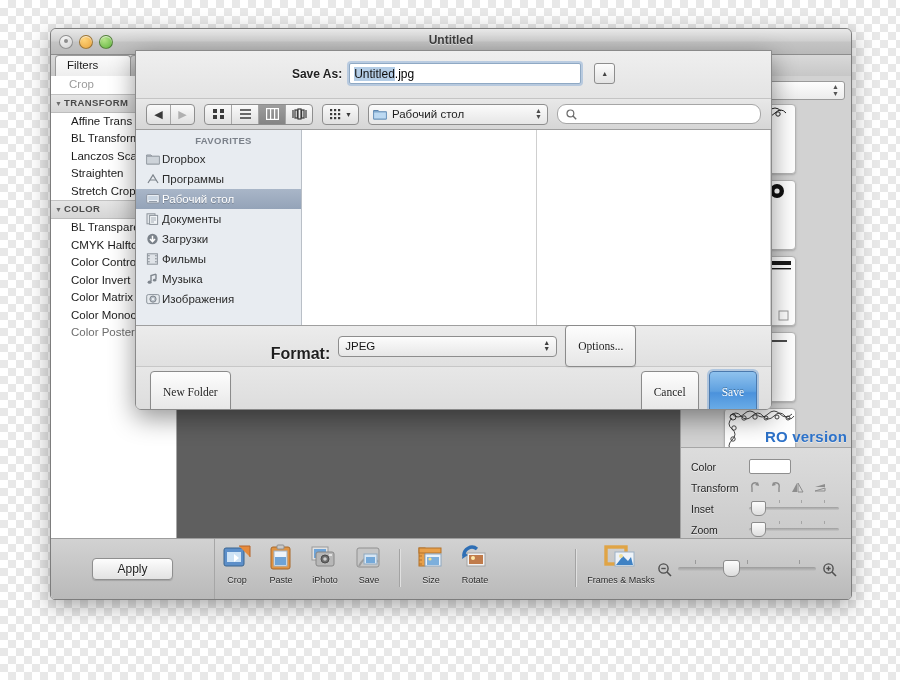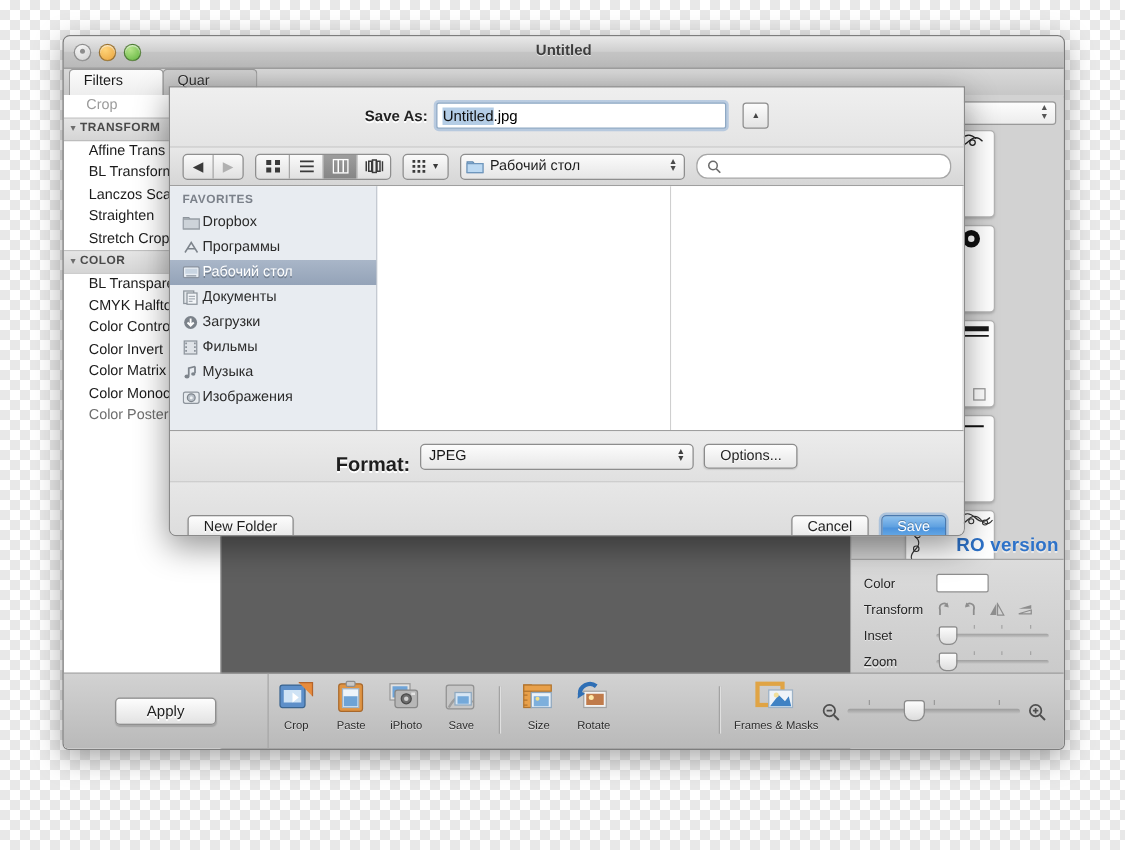--- a/index.html
+++ b/index.html
@@ -139,21 +139,21 @@
     letter-spacing:.2px;text-shadow:0 1px 0 rgba(255,255,255,.5);}
   .playbtn{position:absolute;left:68px;top:372px;width:26px;height:26px;border-radius:50%;
     background:rgba(150,150,150,.55);}
   .playbtn:after{content:"";position:absolute;left:10px;top:7px;border-left:8px solid rgba(255,255,255,.8);
     border-top:6px solid transparent;border-bottom:6px solid transparent;}
   .ghostrow{position:absolute;left:6px;top:402px;width:150px;height:22px;opacity:.25;
     background:repeating-linear-gradient(90deg,#9a9a9a 0 3px,transparent 3px 7px);}
 
   
   #sheet{
-    position:absolute;left:135px;top:69px;width:635px;height:358px;
+    position:absolute;left:135px;top:50px;width:635px;height:358px;
     background:linear-gradient(to bottom,#ededed,#e2e2e2);
     border:1px solid #8a8a8a;border-radius:0 0 6px 6px;
     box-shadow:0 8px 26px rgba(0,0,0,.42);
     overflow:hidden;
   }
   .sheet-top{height:47px;position:relative;
     background:linear-gradient(to bottom,#efefef,#e4e4e4);}
   .saveas-row{position:absolute;left:0;right:0;top:12px;display:flex;align-items:center;justify-content:center;}
   .saveas-label{font-size:12px;color:#222;margin-right:7px;font-weight:bold;text-shadow:0 1px 0 #fff;}
   .nm-field{
@@ -191,40 +191,40 @@
   .pathpop .arrows{position:absolute;right:5px;top:3px;font-size:7px;line-height:6px;color:#4a4a4a;}
   .srch{
     flex:1;height:18px;border:1px solid #a6a6a6;border-radius:9px;background:#fff;
     display:flex;align-items:center;padding:0 8px;font-size:11px;color:#9a9a9a;
   }
   .sheet-main{height:195px;display:flex;background:#fff;border-bottom:1px solid #9f9f9f;}
   .fav{
     width:165px;background:#e8ecf1;border-right:1px solid #b9bfc7;padding-top:5px;
     font-size:11.5px;color:#2b2b2b;
   }
-  .fav-hdr{font-size:9.5px;font-weight:bold;color:#7b818a;letter-spacing:.4px;padding:0 0 3px 10px;}
+  .fav-hdr{font-size:9.5px;font-weight:bold;color:#7b818a;letter-spacing:.4px;padding:0 0 3px 10px;text-align:center;}
   .fav-row{display:flex;align-items:center;gap:2px;height:20px;padding-left:10px;}
   .fav-row.sel{background:linear-gradient(to bottom,#a9b6c8,#94a3b8);color:#fff;
       text-shadow:0 1px 0 rgba(0,0,0,.25);}
   .col{flex:1;background:#fff;border-right:1px solid #cfcfcf;}
   .sheet-fmt{
     height:40px;background:linear-gradient(to bottom,#ececec,#e0e0e0);
     display:flex;align-items:center;justify-content:center;gap:8px;border-bottom:1px solid #c7c7c7;
   }
   .fmt-label{font-size:16px;color:#1e1e1e;font-weight:bold;text-shadow:0 1px 0 #fff;margin-top:16px;}
   .fmt-pop{
     width:205px;height:19px;border:1px solid #8d8d8d;border-radius:4px;
     background:linear-gradient(to bottom,#fcfcfc,#e7e7e7);display:flex;align-items:center;
     padding:0 6px;font-size:11.5px;position:relative;color:#161616;
   }
   .fmt-pop .arrows{position:absolute;right:6px;top:3px;font-size:7px;line-height:6px;color:#3f3f3f;}
   .btn{
     border:1px solid #8b8b8b;border-radius:4px;font-size:11.5px;color:#1d1d1d;
-    background:linear-gradient(to bottom,#fdfdfd,#e6e6e6);padding:3px 12px;
-    text-shadow:0 1px 0 rgba(255,255,255,.8);box-shadow:0 1px 1px rgba(0,0,0,.1);
+    background:linear-gradient(to bottom,#fdfdfd,#e6e6e6);padding:14px 12px;
+    text-shadow:0 1px 0 rgba(255,255,255,.8);box-shadow:0 1px 1px rgba(0,0,0,.1);font-family:Liberation Serif, serif;
   }
   .btn.primary{
     border-color:#4b79ad;color:#fff;text-shadow:0 -1px 0 rgba(0,0,0,.3);
     background:linear-gradient(to bottom,#8fc2ee 0%,#5ea0e0 48%,#4b92dc 52%,#6fb0e8 100%);
     box-shadow:0 0 0 2px rgba(120,165,215,.5);
   }
   .sheet-bottom{
     height:46px;display:flex;align-items:flex-end;padding:0 14px;
     background:linear-gradient(to bottom,#e7e7e7,#dcdcdc);
   }

